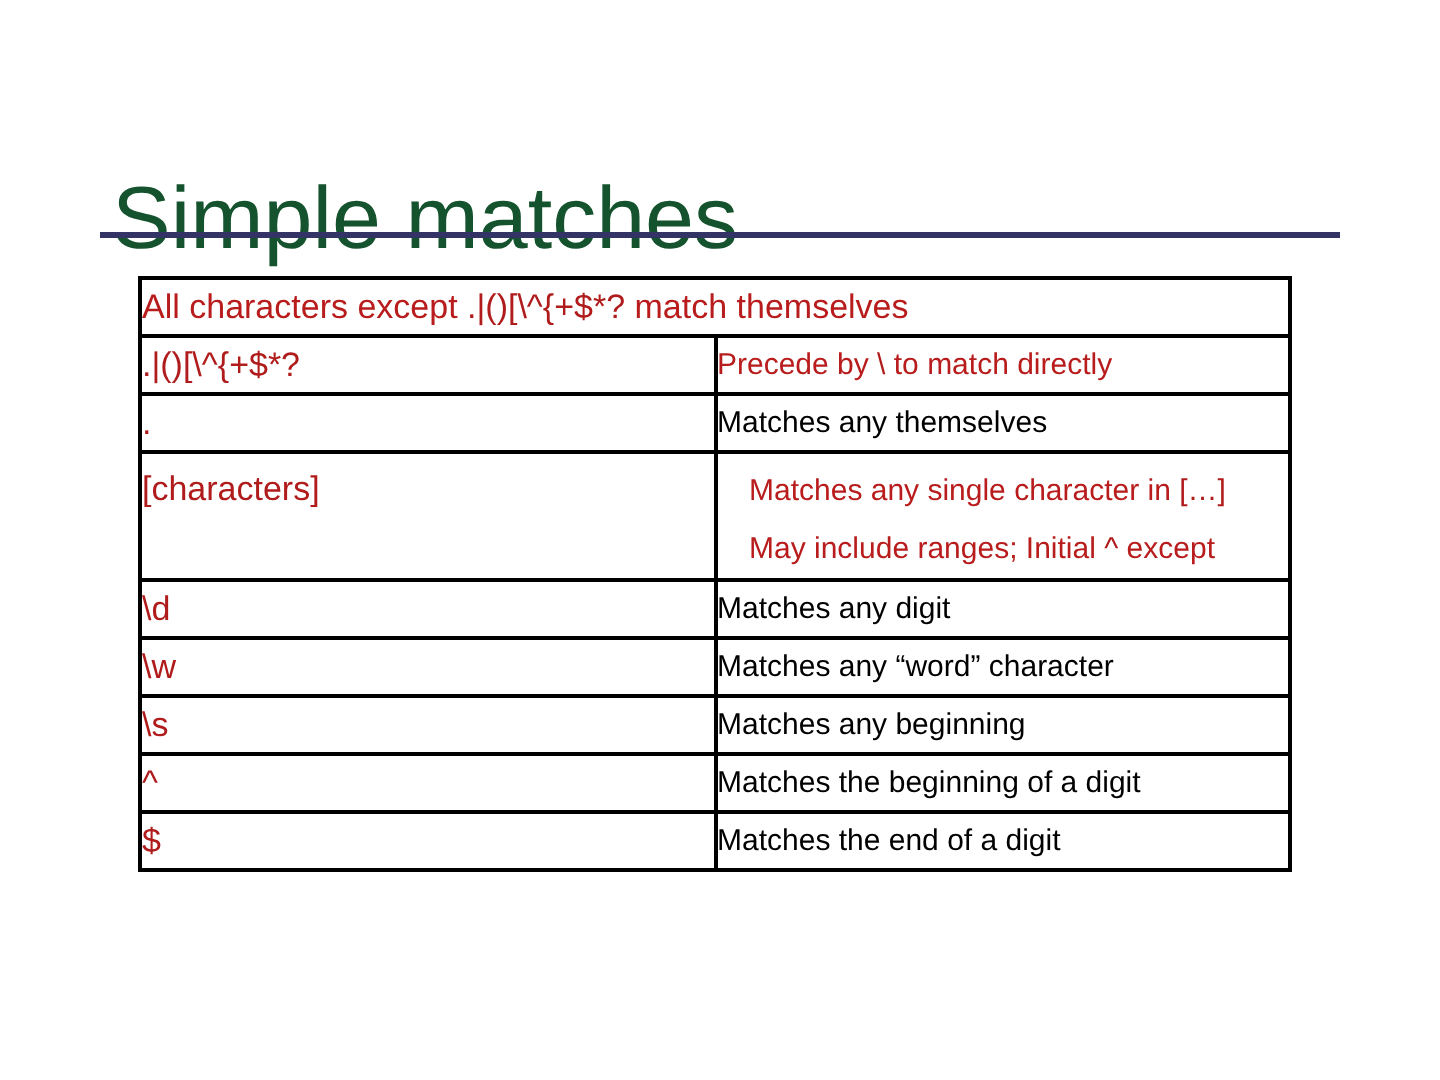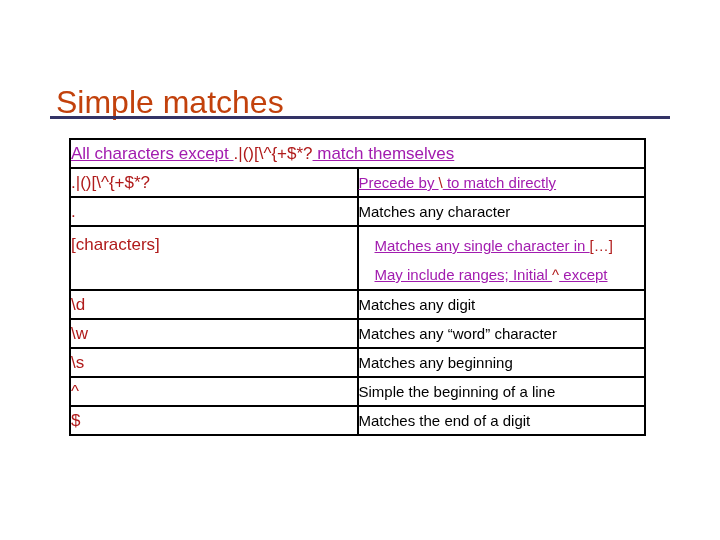--- a/index.html
+++ b/index.html
@@ -21,25 +21,25 @@
     width: 720px;
     height: 540px;
     background: #ffffff;
   }
 
   
   .slide-title {
     position: absolute;
     left: 56px;
     top: 60px;
-    font-size: 32px;
+    font-size: 44px;
     line-height: 42px;
     font-weight: normal;
     letter-spacing: 0px;
-    color: #c2410c;
+    color: #14532d;
     white-space: nowrap;
   }
   .title-rule {
     position: absolute;
     left: 50px;
     top: 116px;
     width: 620px;
     height: 3px;
     background: #333366;
   }
@@ -92,21 +92,21 @@
   }
   .row-tall .cell-pat {
     line-height: 27px;
   }
   .desc-line {
     display: block;
     line-height: 29px;
     padding-left: 16px;
   }
   .red { color: #B01B1B; }
-  .blk { color: #a21caf; text-decoration: underline; }
+  .blk { color: #b91c1c; }
 </style>
 </head>
 <body>
 
 <div class="slide">
 
   <h1 class="slide-title">Simple matches</h1>
 
   <div class="title-rule"></div>
 
@@ -118,21 +118,21 @@
           <td class="cell-header" colspan="2"><span class="blk">All characters except </span><span class="red">.|()[\^{+$*?</span><span class="blk"> match themselves</span></td>
         </tr>
 
         <tr>
           <td class="cell-pat">.|()[\^{+$*?</td>
           <td class="cell-desc"><span class="blk">Precede by </span><span class="red">\</span><span class="blk"> to match directly</span></td>
         </tr>
 
         <tr>
           <td class="cell-pat">.</td>
-          <td class="cell-desc">Matches any character</td>
+          <td class="cell-desc">Matches any themselves</td>
         </tr>
 
         <tr class="row-tall">
           <td class="cell-pat">[characters]</td>
           <td class="cell-desc">
               <span class="desc-line"><span class="blk">Matches any single character in </span><span class="red">[…]</span></span>
               <span class="desc-line"><span class="blk">May include ranges; Initial </span><span class="red">^</span><span class="blk"> except</span></span>
             </td>
         </tr>
 
@@ -146,21 +146,21 @@
           <td class="cell-desc">Matches any “word” character</td>
         </tr>
 
         <tr>
           <td class="cell-pat">\s</td>
           <td class="cell-desc">Matches any beginning</td>
         </tr>
 
         <tr>
           <td class="cell-pat">^</td>
-          <td class="cell-desc">Simple the beginning of a line</td>
+          <td class="cell-desc">Matches the beginning of a digit</td>
         </tr>
 
         <tr>
           <td class="cell-pat">$</td>
           <td class="cell-desc">Matches the end of a digit</td>
         </tr>
 
       </tbody>
     </table>
   </div>

